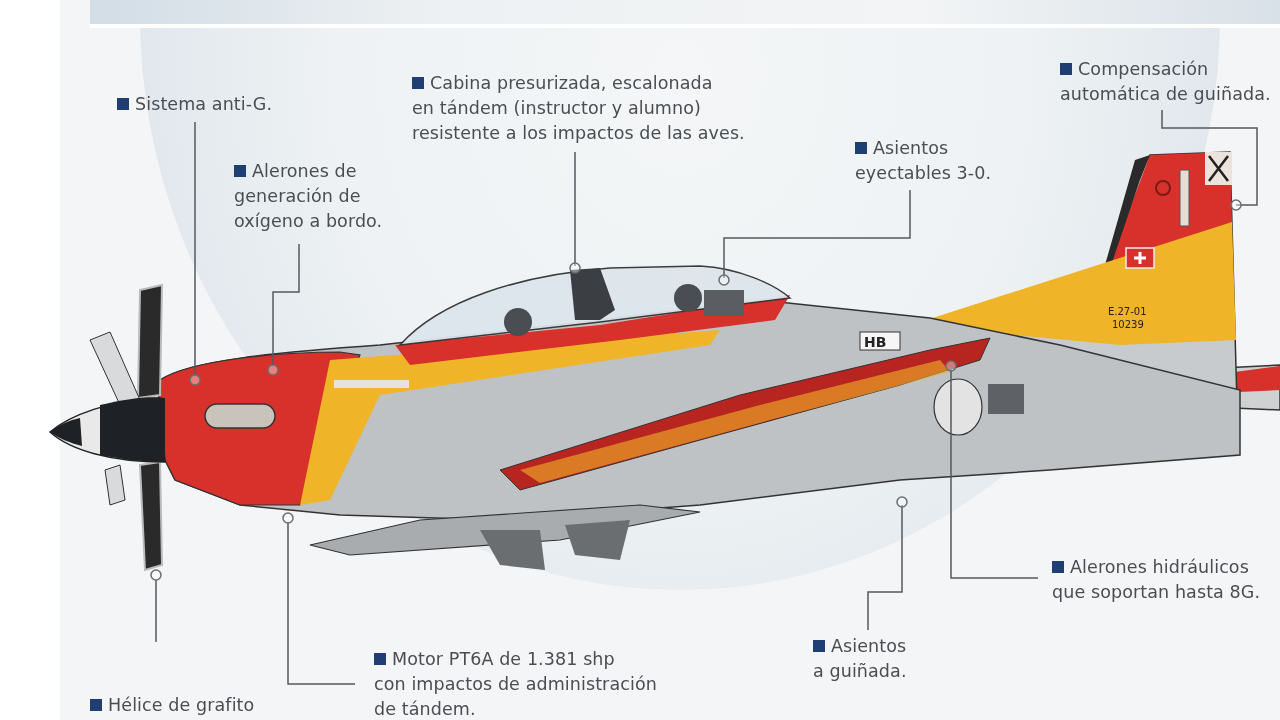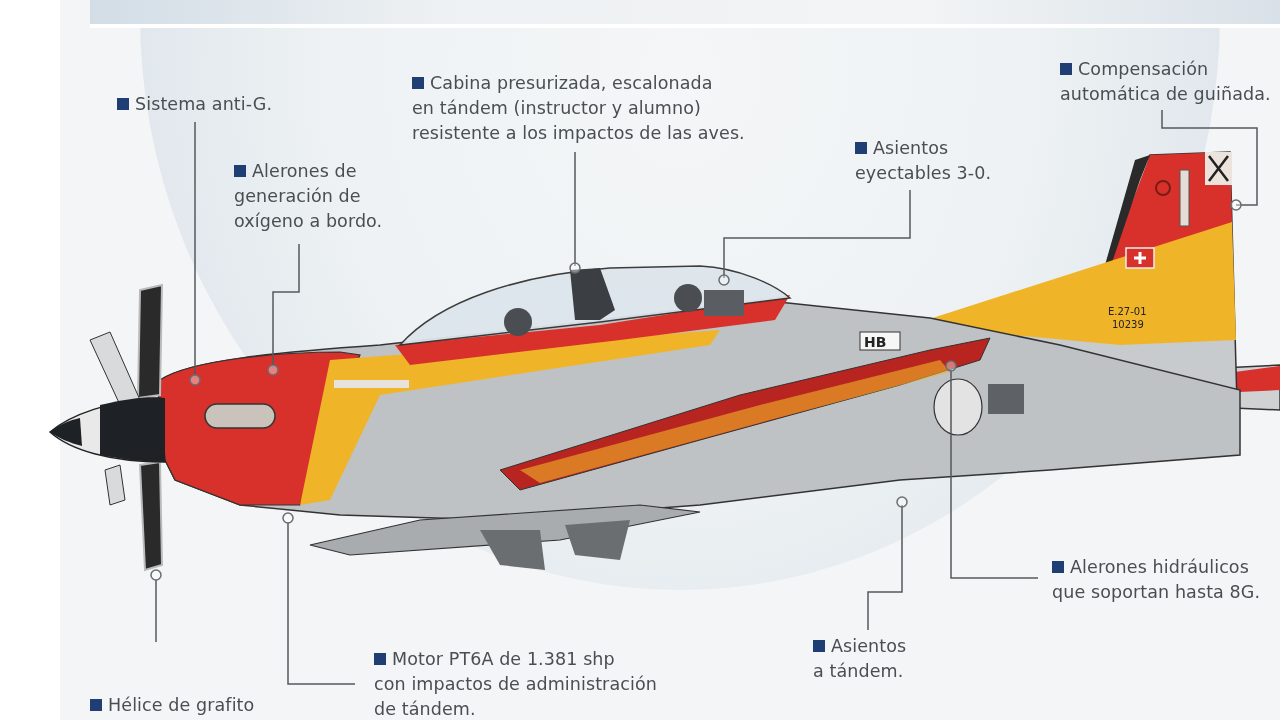--- a/index.html
+++ b/index.html
@@ -128,16 +128,16 @@
 <span>automática de guiñada.</span></div>
 
 <div class="label" style="left:90px;top:649px;margin-top:44px;"><span class="bullet"></span><span>Hélice de grafito</span>
 <span>de 5 palas.</span></div>
 
 <div class="label" style="left:374px;top:647px;"><span class="bullet"></span><span>Motor PT6A de 1.381 shp</span>
 <span>con impactos de administración</span>
 <span>de tándem.</span></div>
 
 <div class="label" style="left:813px;top:634px;"><span class="bullet"></span><span>Asientos</span>
-<span>a tándem.</span></div>
+<span>a guiñada.</span></div>
 
 <div class="label" style="left:1052px;top:555px;"><span class="bullet"></span><span>Alerones hidráulicos</span>
 <span>que soportan hasta 8G.</span></div>
 
 </body></html>

